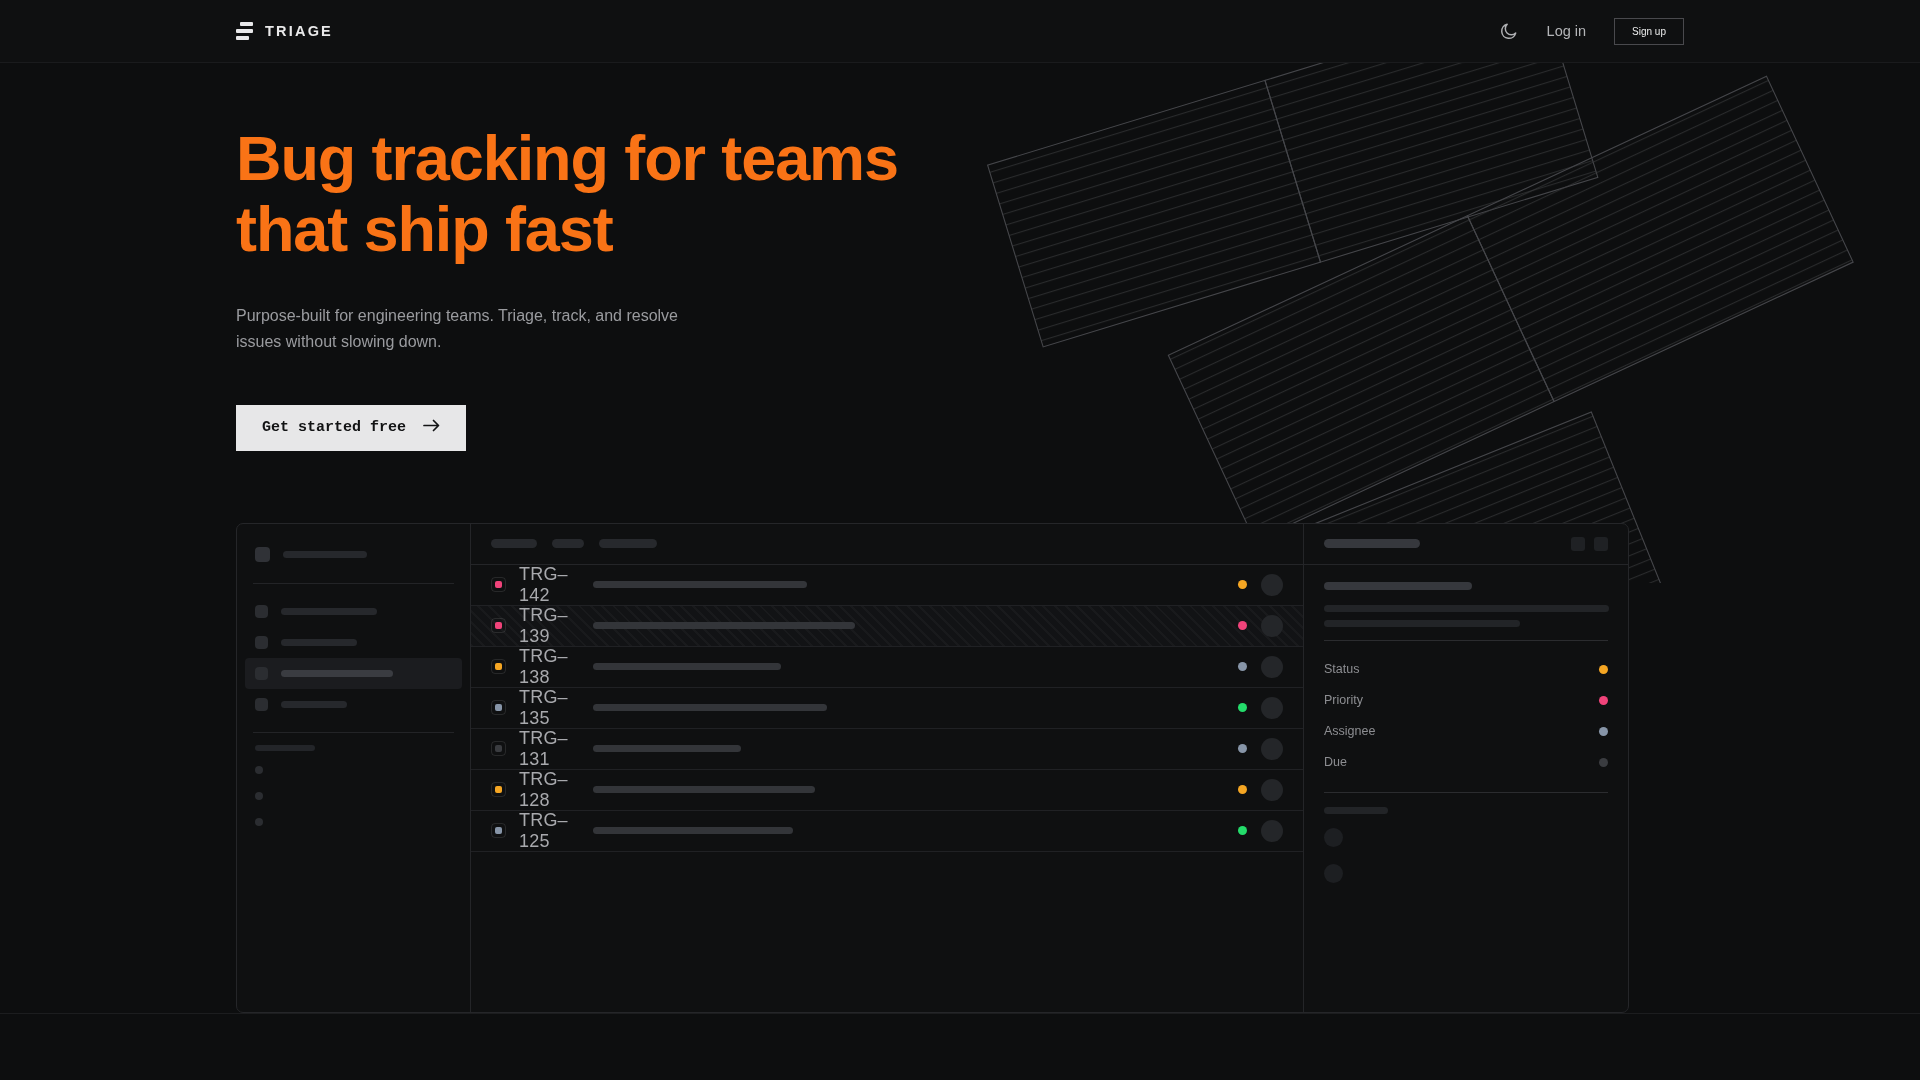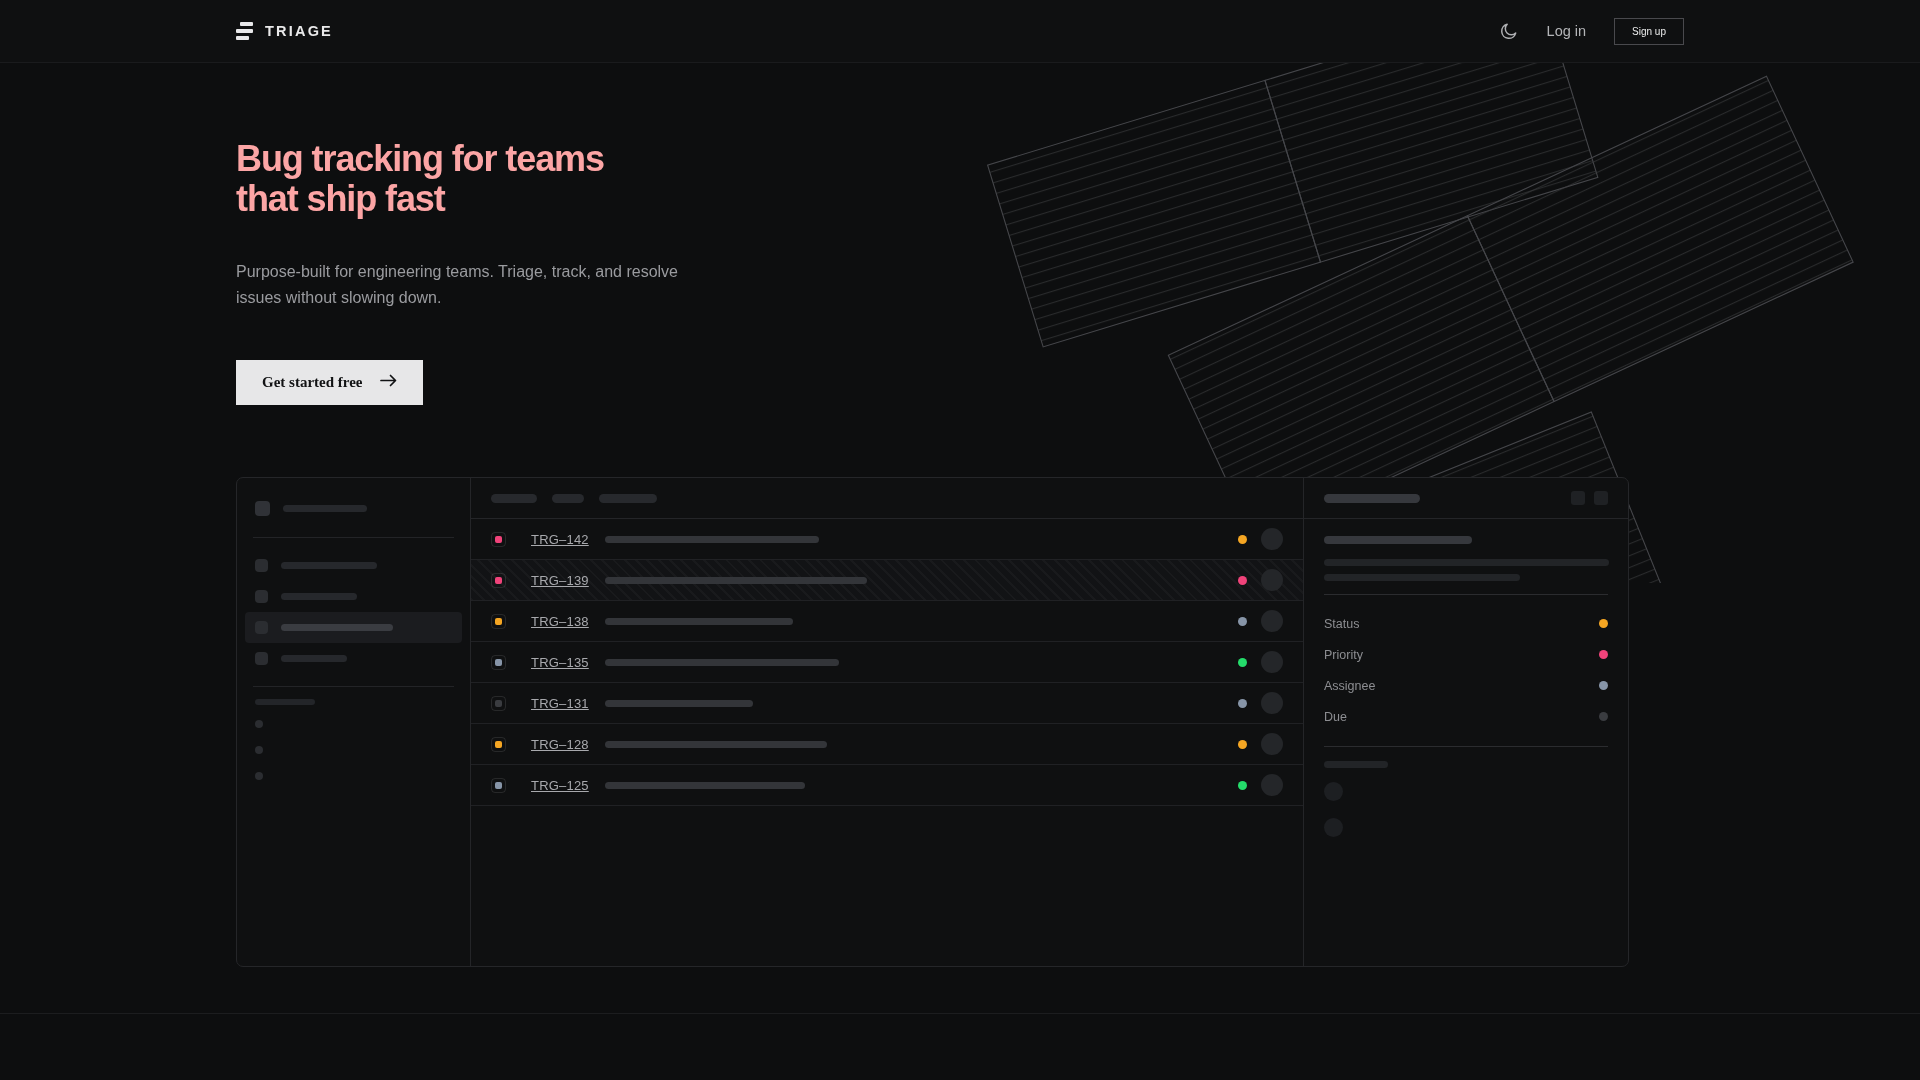--- a/index.html
+++ b/index.html
@@ -42,43 +42,42 @@
 
   
   .hero-wrap { position:relative; }
   .deco { position:absolute; top:0; left:0; width:1920px; height:520px; pointer-events:none; overflow:hidden; }
 
   .hero {
     position:relative; z-index:5;
     padding:60px 0 0 236px;
   }
   .hero h1 {
-    color:#fca5a5;
-    font-size:36px;
+    color:#f97316;
+    font-size:63px;
     font-weight:700;
     line-height:1.12;
     letter-spacing:-1.1px;
     max-width:720px;
-    margin-top:16px;
   }
   .hero p {
     margin-top:39px;
     color:#9a9b9f;
     font-size:16px;
     line-height:1.62;
     max-width:470px;
   }
   .cta {
     margin-top:50px;
     display:inline-flex; align-items:center; gap:17px;
     background:#e7e7e8; color:#121314;
     font-size:15px; font-weight:700;
     padding:14px 26px;
     border:none; cursor:pointer;
-    font-family:Liberation Serif, serif;
+    font-family:Liberation Mono, monospace;
   }
 
   
   .app {
     position:relative; z-index:5;
     margin:72px 0 0 236px;
     width:1393px; height:490px;
     border:1px solid #252629;
     border-radius:7px;
     display:flex;
@@ -119,24 +118,23 @@
       #121315;
   }
   .chip {
     width:15px; height:15px; border-radius:4px;
     border:1px solid rgba(255,255,255,0.10);
     display:flex; align-items:center; justify-content:center;
     flex-shrink:0;
   }
   .chip b { display:block; width:7px; height:7px; border-radius:2px; }
   .row-id {
-    color:#a8a9ad; font-size:13px;
-    margin-left:25px; width:62px; flex-shrink:0;
+    color:#a8a9ad; font-size:18px;
+    margin-left:13px; width:62px; flex-shrink:0;
     letter-spacing:0.2px;
-    text-decoration:underline;
   }
   .row-bar { height:7px; border-radius:4px; background:#333539; margin-left:12px; }
   .row-right { margin-left:auto; display:flex; align-items:center; gap:14px; }
   .st-dot { width:9px; height:9px; border-radius:50%; }
   .av { width:22px; height:22px; border-radius:50%; background:#242629; }
 
   
   .app-detail { width:325px; border-left:1px solid #242528; flex-shrink:0; }
   .det-head {
     height:41px; border-bottom:1px solid #242528;

